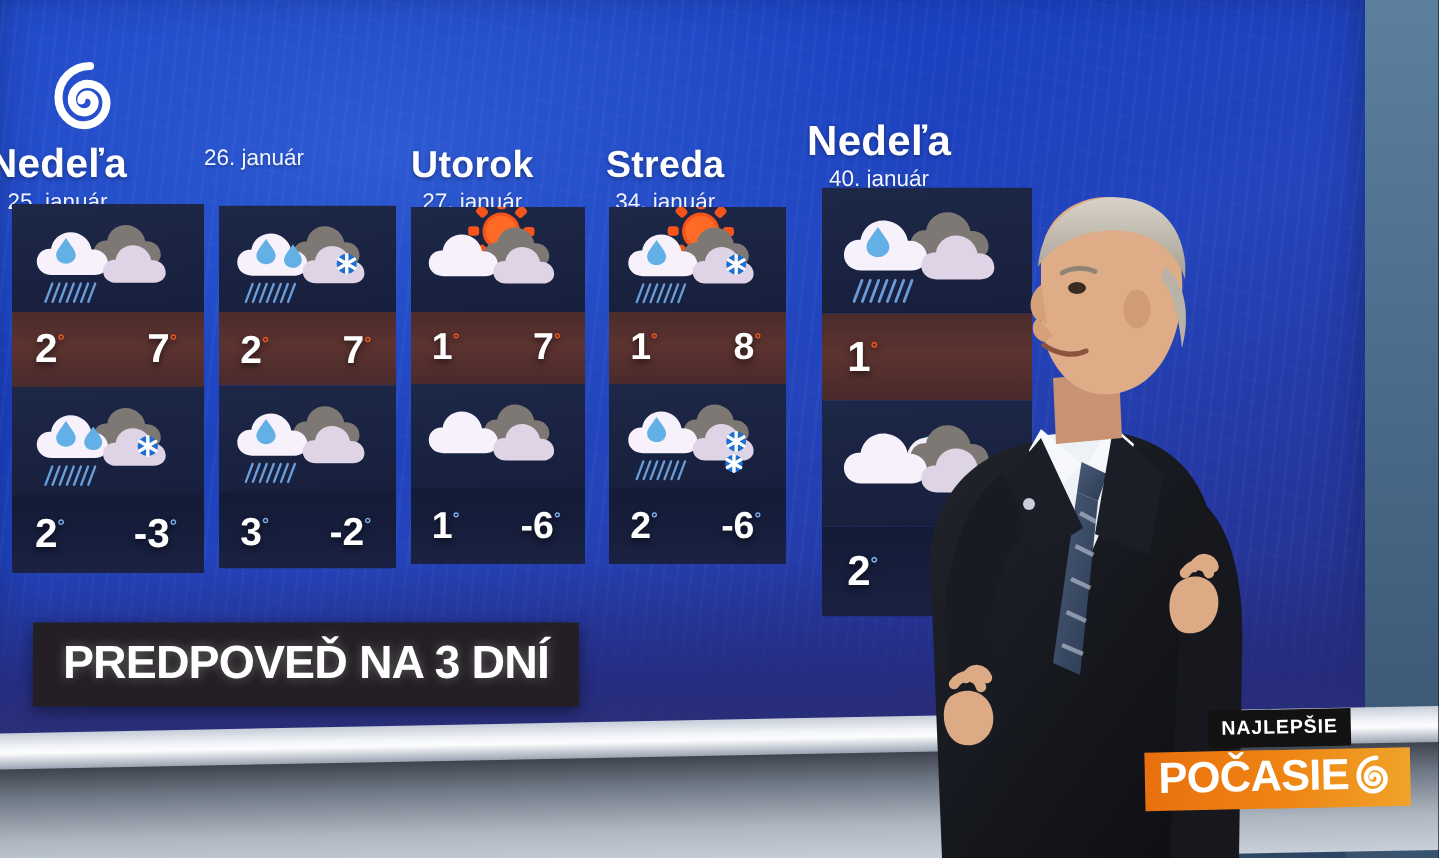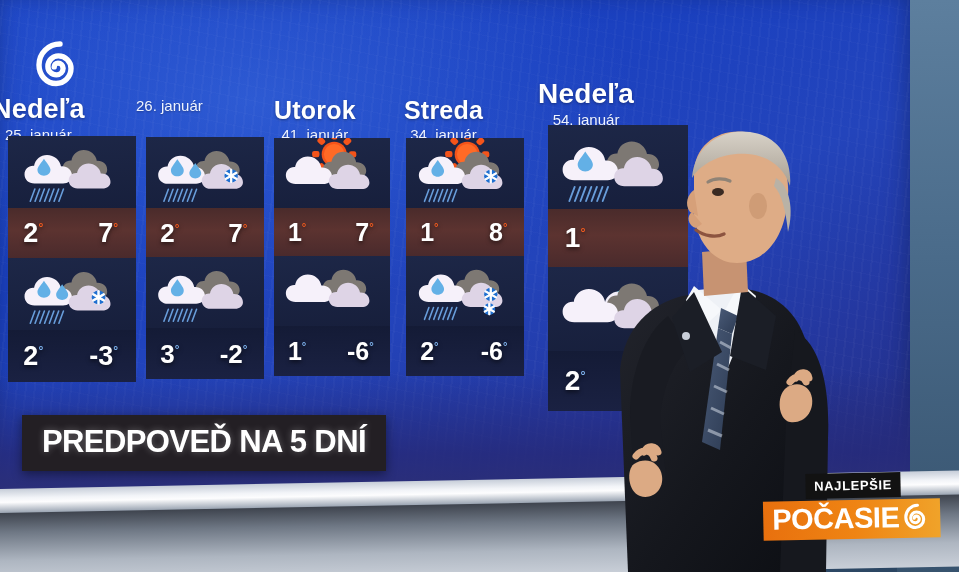--- a/index.html
+++ b/index.html
@@ -264,21 +264,21 @@
             </g>
           </svg>
         </div>
         <div class="band-temp-night" style="height:51px">
           <div class="temp left" style="font-size:26px">3<span class="deg deg-night">°</span></div>
           <div class="temp right" style="font-size:26px">-2<span class="deg deg-night">°</span></div>
         </div>
       </div>
       <div class="day-col" style="left: 274px; top: 96px;">
         <div class="day-name" style="font-size:25px">Utorok</div>
-        <div class="day-date">41. január</div>
+        <div class="day-date">27. január</div>
       </div>
       <div class="panel" style="left: 274px; top: 138px; width: 116px;">
         <div class="band-icons" style="height:70px">
           <svg class="wx" viewBox="0 0 116 70" width="116" height="70">
             <g transform="translate(2.7368421052631575,0) scale(0.7368421052631579)">
               <g transform="translate(78,22)">
                 <rect x="-4" y="-30" width="8.5" height="10" rx="3" fill="#f4541a" transform="rotate(0)"></rect>
                 <rect x="-4" y="-30" width="8.5" height="10" rx="3" fill="#f4541a" transform="rotate(45)"></rect>
                 <rect x="-4" y="-30" width="8.5" height="10" rx="3" fill="#f4541a" transform="rotate(90)"></rect>
                 <rect x="-4" y="-30" width="8.5" height="10" rx="3" fill="#f4541a" transform="rotate(135)"></rect>
@@ -402,21 +402,21 @@
             </g>
           </svg>
         </div>
         <div class="band-temp-night" style="height:50px">
           <div class="temp left" style="font-size:25px">2<span class="deg deg-night">°</span></div>
           <div class="temp right" style="font-size:25px">-6<span class="deg deg-night">°</span></div>
         </div>
       </div>
       <div class="day-col" style="left: 538px; top: 78px;">
         <div class="day-name" style="font-size:28px">Nedeľa</div>
-        <div class="day-date">54. január</div>
+        <div class="day-date">40. január</div>
       </div>
       <div class="panel" style="left: 548px; top: 125px; width: 140px;">
         <div class="band-icons" style="height:84px">
           <svg class="wx" viewBox="0 0 140 84" width="140" height="84">
             <g transform="translate(3.6842105263157947,0) scale(0.8842105263157894)">
               <path transform="translate(96,44) scale(0.62)" opacity="1" fill="#7d7873" d="M-34 16 C-46 16 -54 8 -54 -2 C-54 -12 -46 -20 -35 -19 C-33 -32 -22 -41 -9 -41 C5 -41 17 -31 19 -18 C31 -19 41 -11 41 1 C41 10 33 16 23 16 Z"></path>
               <path transform="translate(48,52) scale(0.66)" opacity="1" fill="#f6f1fa" d="M-34 16 C-46 16 -54 8 -54 -2 C-54 -12 -46 -20 -35 -19 C-33 -32 -22 -41 -9 -41 C5 -41 17 -31 19 -18 C31 -19 41 -11 41 1 C41 10 33 16 23 16 Z"></path>
               <path transform="translate(102,60) scale(0.58)" opacity="1" fill="#ded4e6" d="M-34 16 C-46 16 -54 8 -54 -2 C-54 -12 -46 -20 -35 -19 C-33 -32 -22 -41 -9 -41 C5 -41 17 -31 19 -18 C31 -19 41 -11 41 1 C41 10 33 16 23 16 Z"></path>
               <g stroke="#6fa8e8" stroke-width="2.1" stroke-linecap="round" opacity=".92">
                 <line x1="26" y1="70" x2="20" y2="86"></line>
@@ -447,21 +447,21 @@
             </g>
           </svg>
         </div>
         <div class="band-temp-night" style="height:60px">
           <div class="temp solo" style="font-size:28px">2<span class="deg deg-night">°</span></div>
         </div>
       </div>
     </div>
 
   <div class="title-bar">
-    <span>PREDPOVEĎ NA 5 DNÍ</span>
+    <span>PREDPOVEĎ NA 3 DNÍ</span>
   </div>
 
   <div class="floor"></div>
   <div class="floor-strip"></div>
 
   <div class="presenter">
     <svg viewBox="0 0 280 452" width="280" height="452">
       <defs>
         <linearGradient id="suitG" x1="0" y1="0" x2="1" y2="1">
           <stop offset="0%" stop-color="#22242c"></stop>

